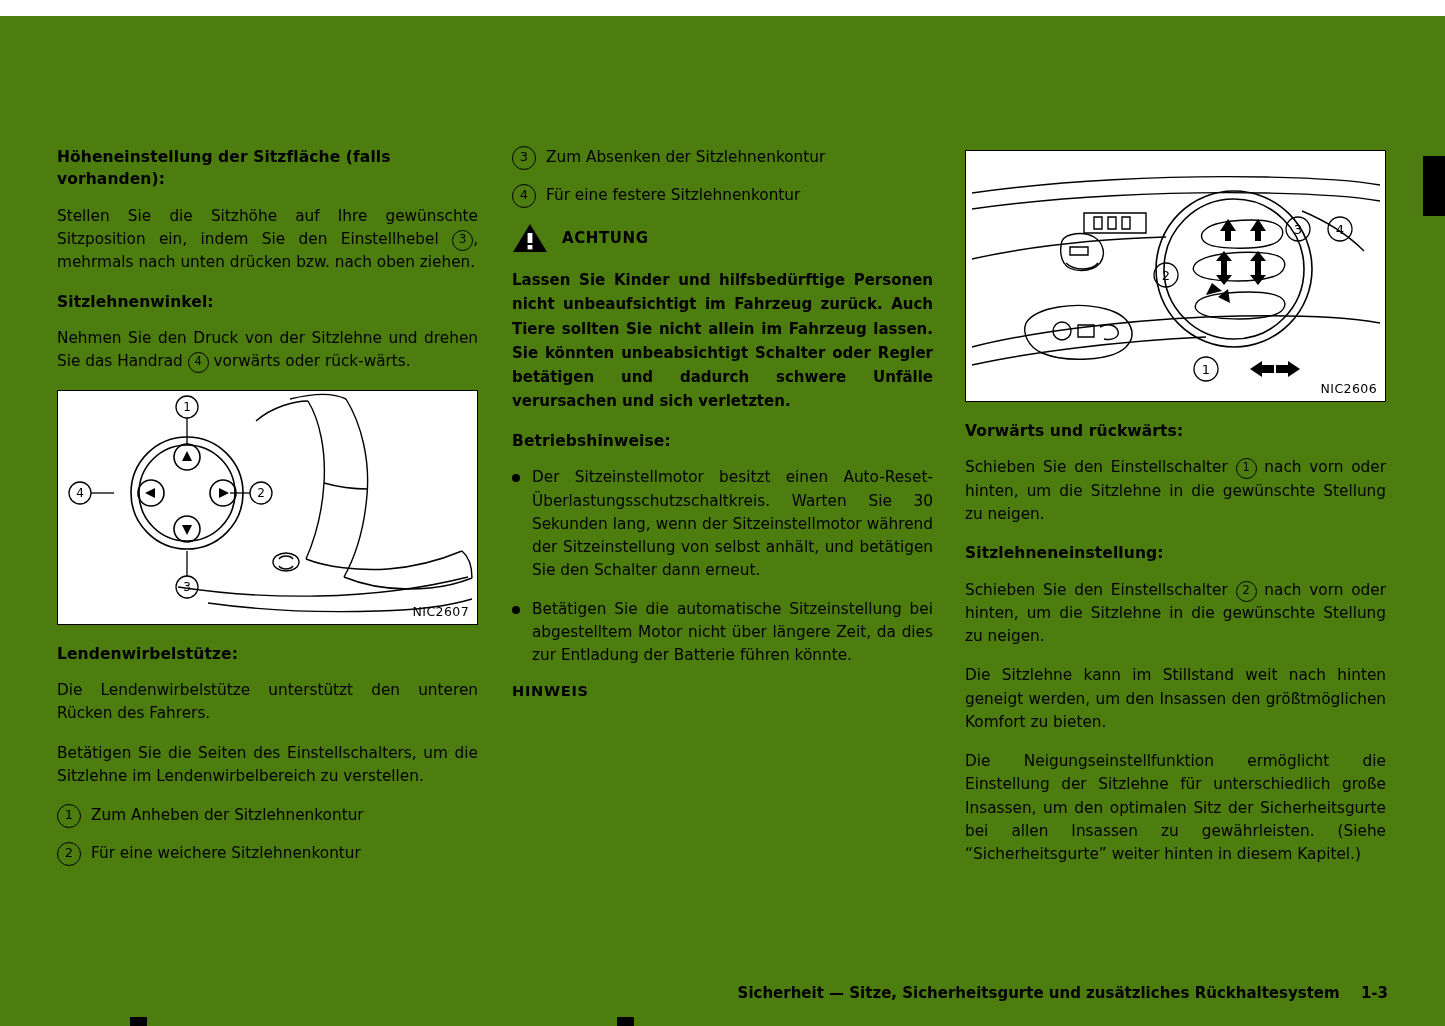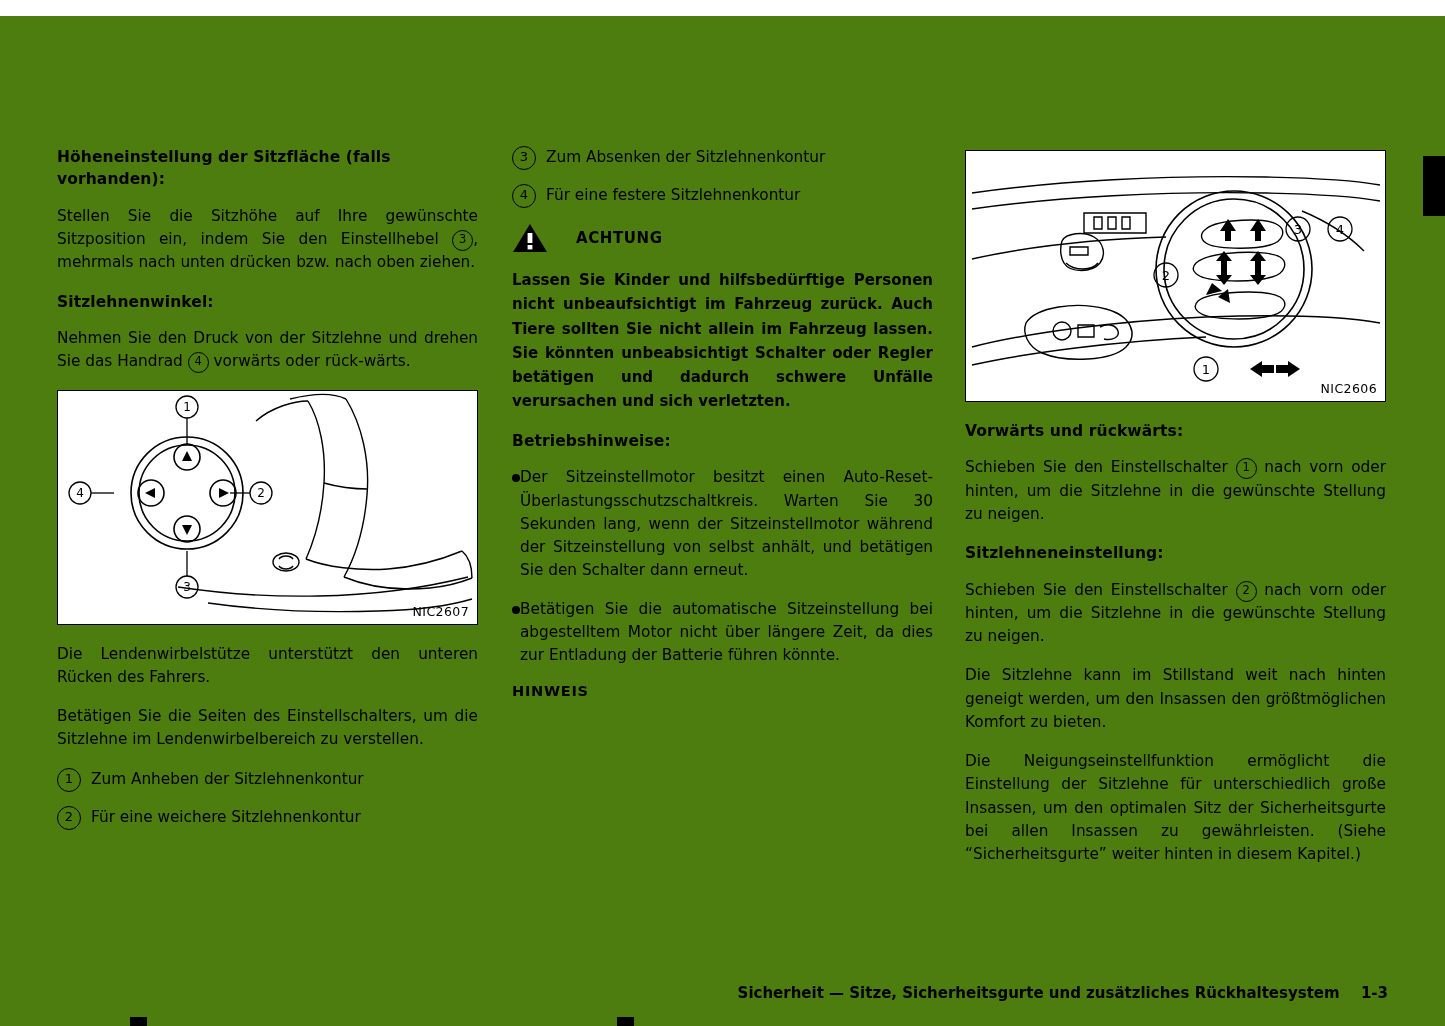--- a/index.html
+++ b/index.html
@@ -110,40 +110,40 @@
     gap: 10px;
     margin-bottom: 14px;
     font-size: 15.3px;
     line-height: 1.5;
   }
   .legend-row .txt { flex: 1; }
 
   
   .bullet-row {
     display: flex;
-    gap: 0;
+    gap: 12px;
     margin-bottom: 15px;
     font-size: 15.3px;
     line-height: 1.52;
     text-align: justify;
   }
   .bullet-dot {
     width: 8px;
     height: 8px;
     background: #000;
     border-radius: 50%;
     margin-top: 8px;
     flex: 0 0 8px;
   }
   .bullet-row .txt { flex: 1; text-align: justify; }
 
   .warn-head {
     display: flex;
     align-items: center;
-    gap: 28px;
+    gap: 14px;
     margin: 4px 0 14px 0;
   }
   .warn-label {
     font-size: 15px;
     font-weight: bold;
     letter-spacing: 0.6px;
   }
   .hinweis {
     font-size: 14.6px;
     font-weight: bold;
@@ -252,20 +252,21 @@
           <g font-family="DejaVu Sans" font-size="12" text-anchor="middle" fill="#000">
             <text x="129" y="20">1</text>
             <text x="129" y="200">3</text>
             <text x="22" y="106">4</text>
             <text x="203" y="106">2</text>
           </g>
         </svg>
         <div class="fig-code">NIC2607</div>
       </div>
 
+      <h3 class="sub">Lendenwirbelstütze:</h3>
       <p class="body">Die Lendenwirbelstütze unterstützt den unteren Rücken des Fahrers.</p>
       <p class="body">Betätigen Sie die Seiten des Einstellschalters, um die Sitzlehne im Lendenwirbelbereich zu verstellen.</p>
 
       <div class="legend-row">
         <span class="circ big">1</span>
         <span class="txt">Zum Anheben der Sitzlehnenkontur</span>
       </div>
       <div class="legend-row">
         <span class="circ big">2</span>
         <span class="txt">Für eine weichere Sitzlehnenkontur</span>

